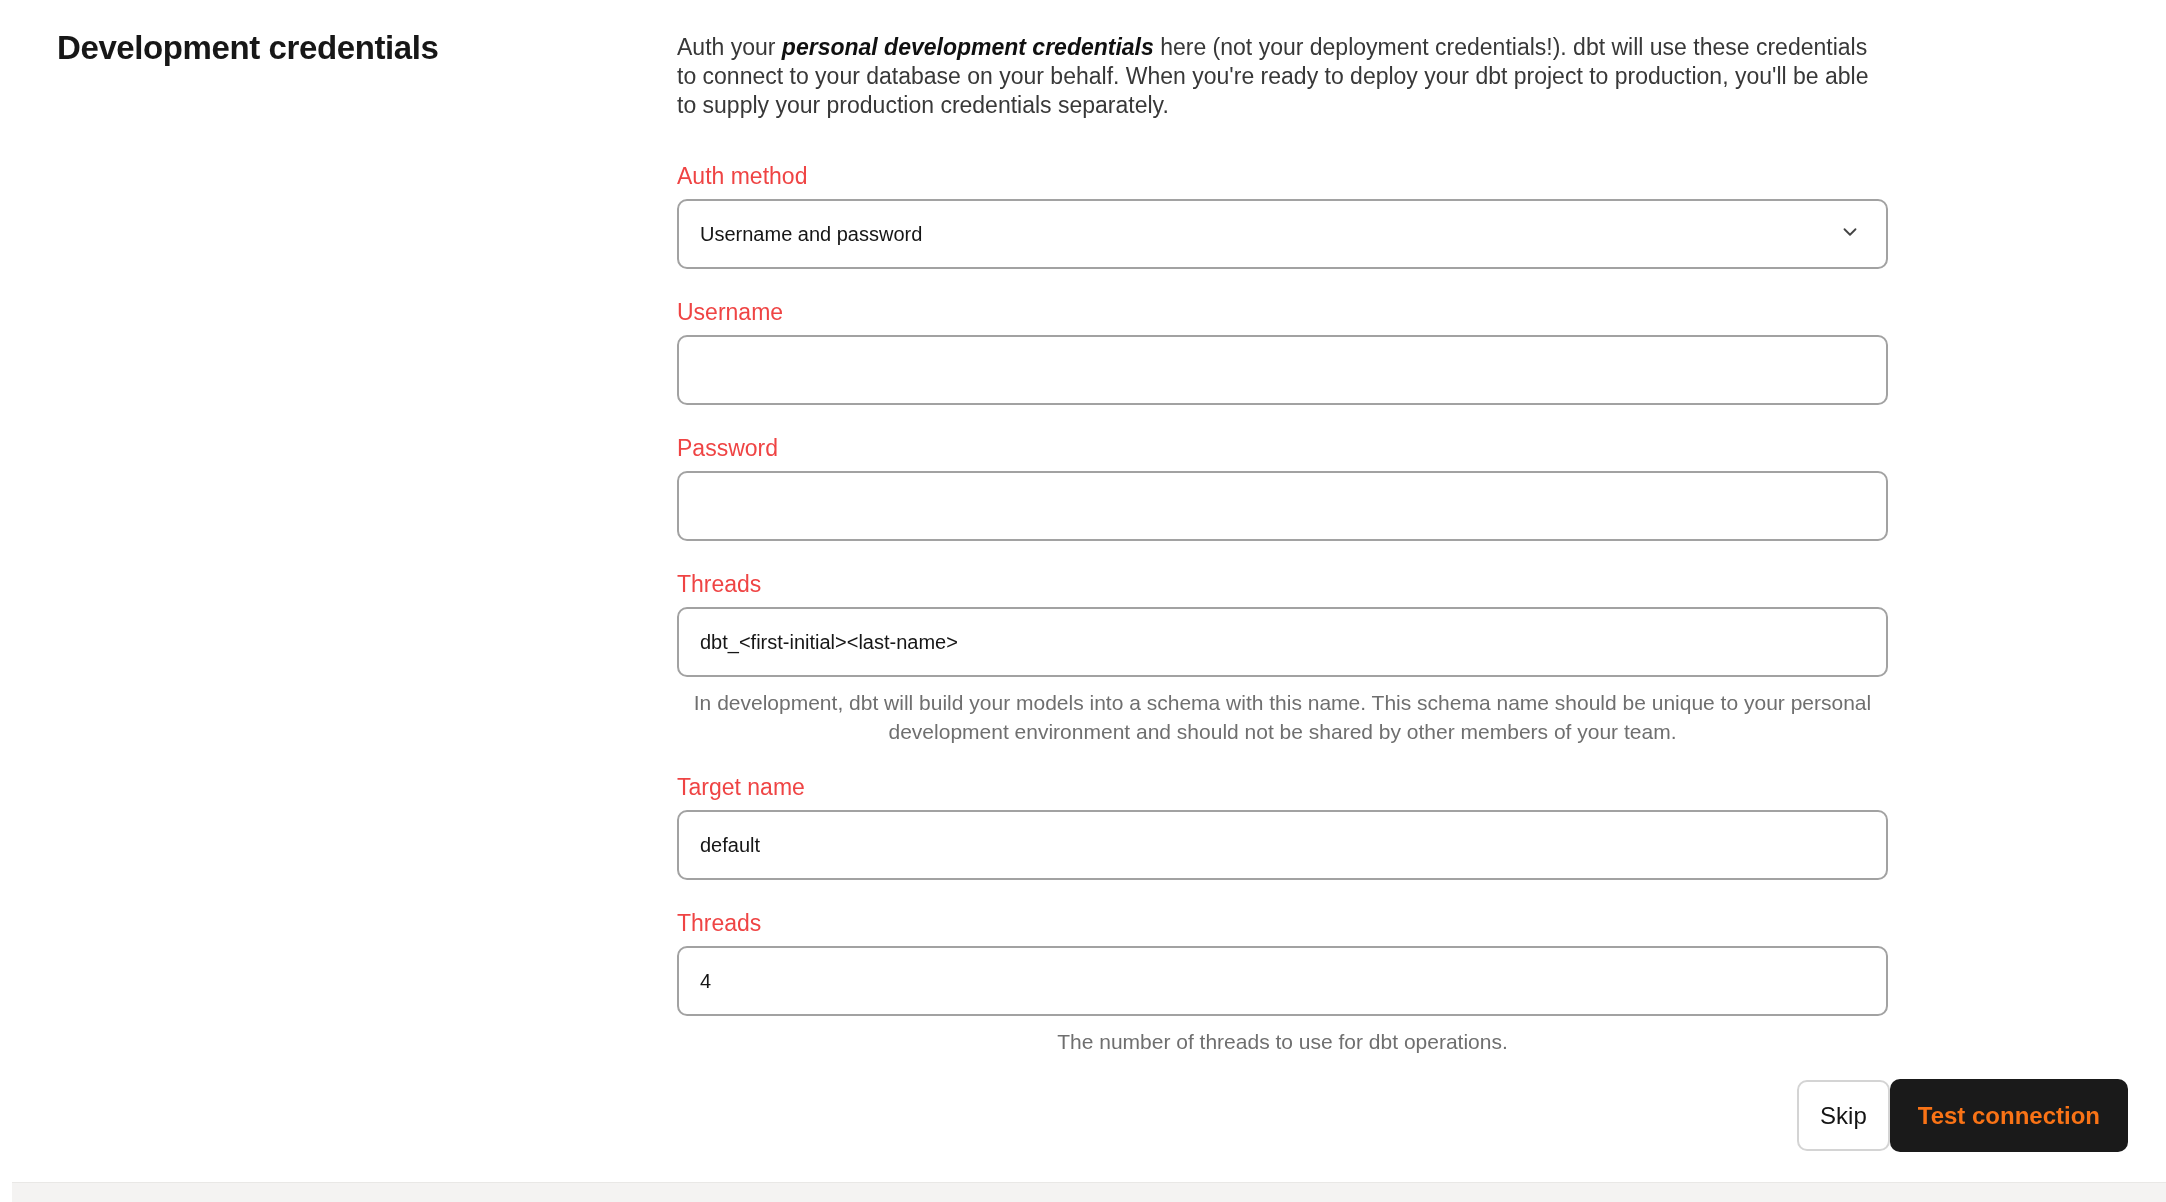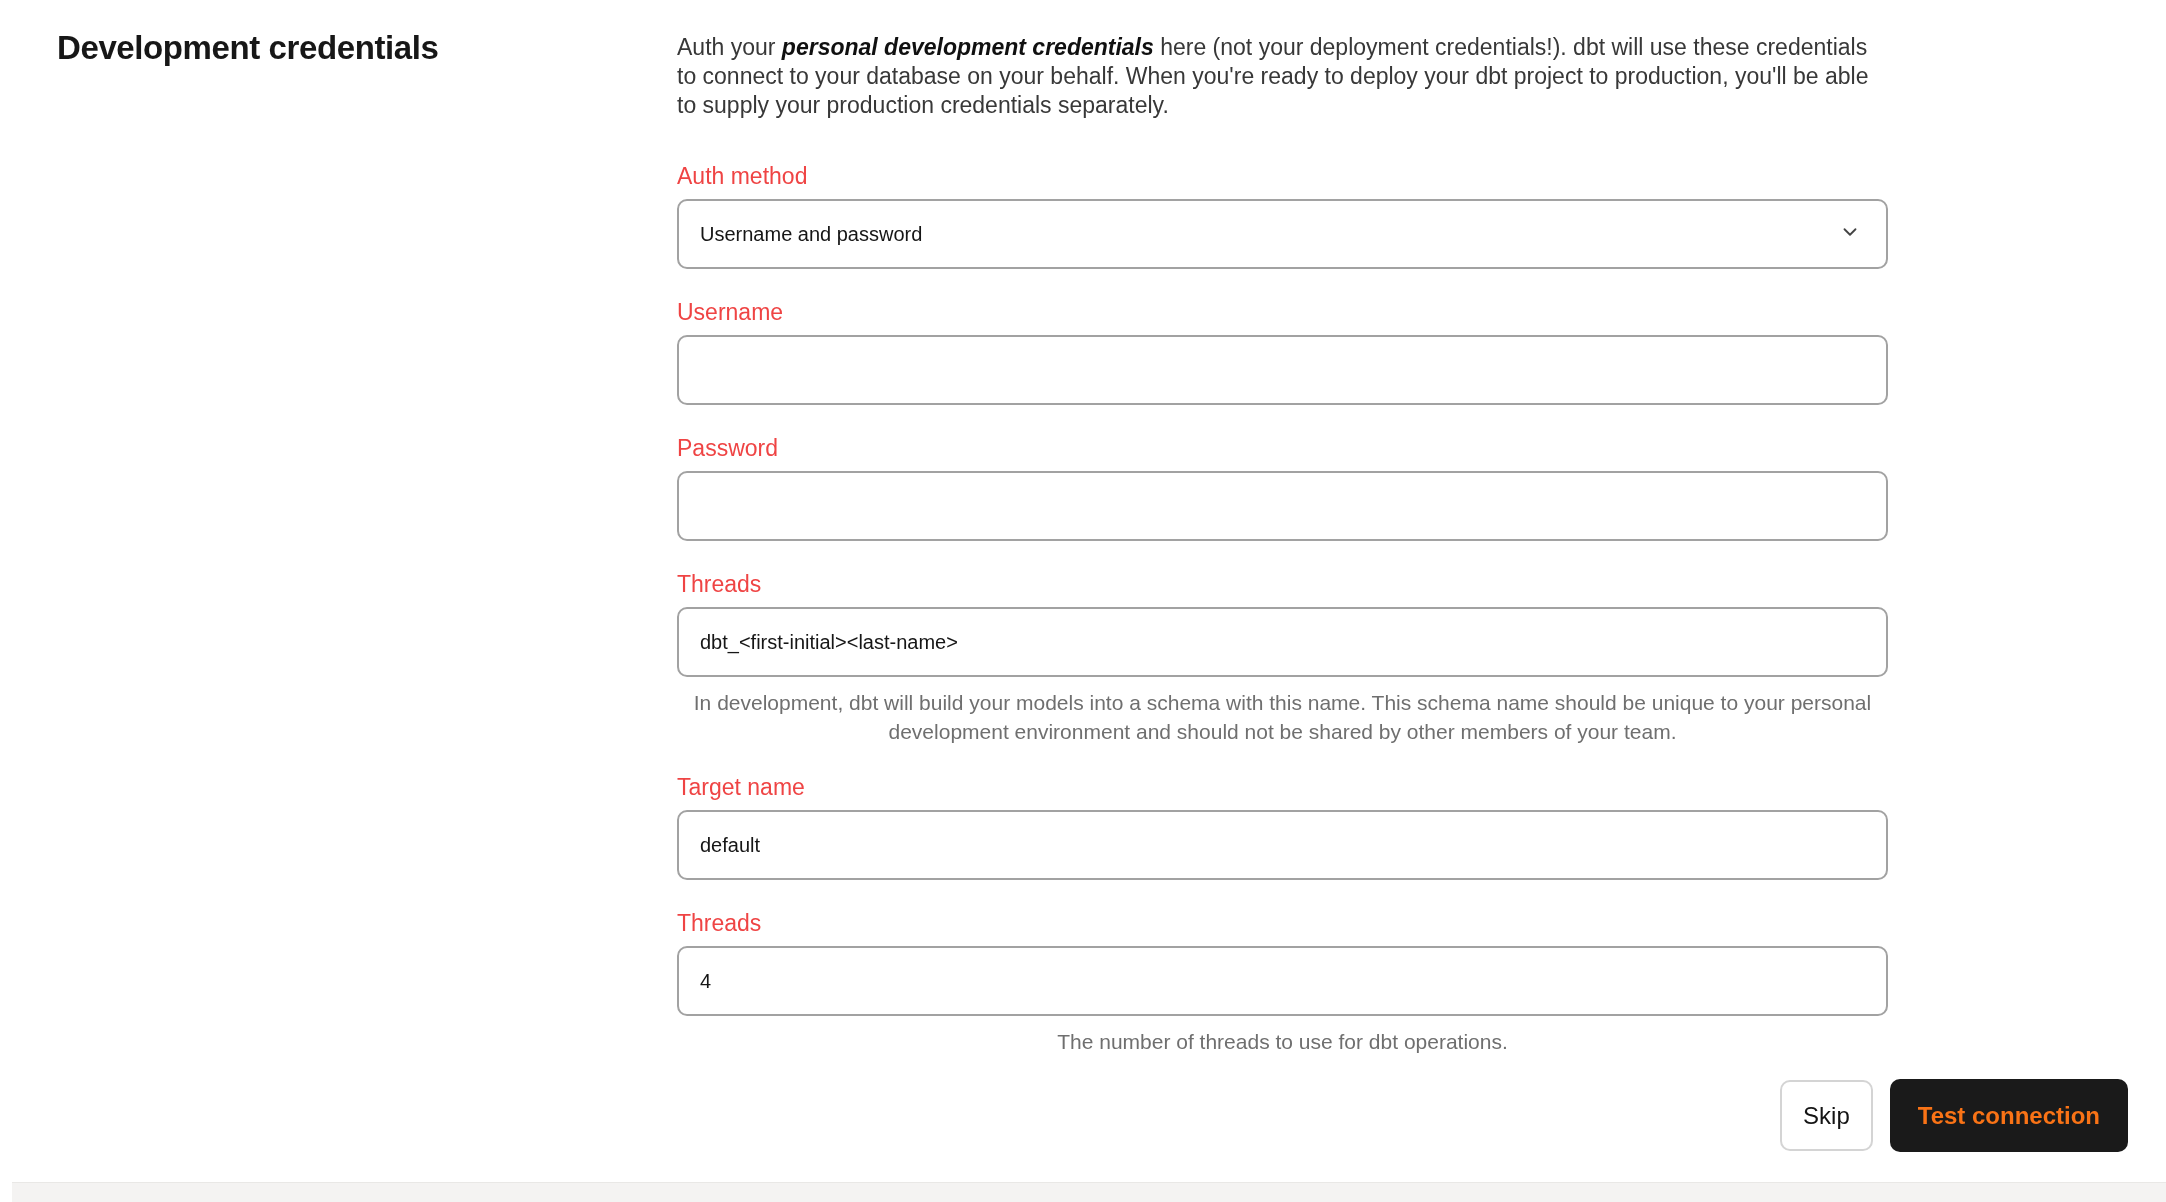--- a/index.html
+++ b/index.html
@@ -77,21 +77,20 @@
     margin-top: 11px;
     text-align: center;
   }
   .field.has-help { margin-bottom: 28px; }
   .footer {
     position: absolute;
     top: 1079px;
     right: 50px;
     display: flex;
     align-items: center;
-    gap: 17px;
   }
   .btn {
     font-family: "Liberation Sans", sans-serif;
     font-size: 24px;
     border-radius: 10px;
     cursor: pointer;
     height: 71px;
     display: inline-flex;
     align-items: center;
     justify-content: center;

